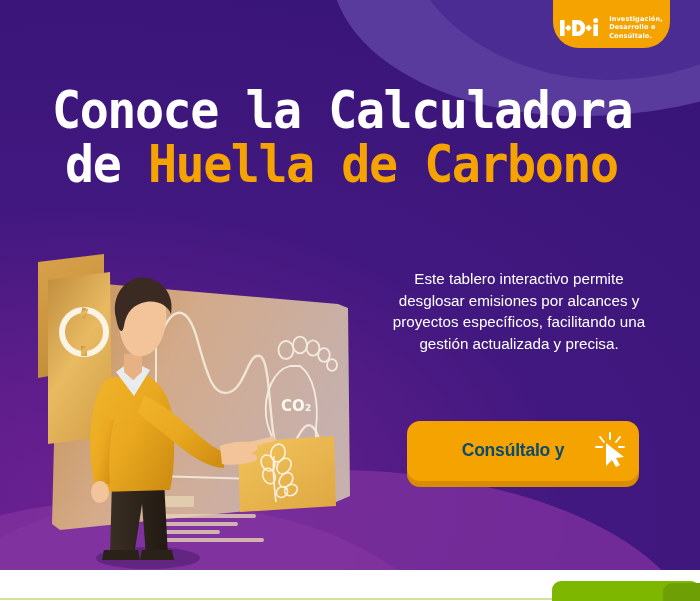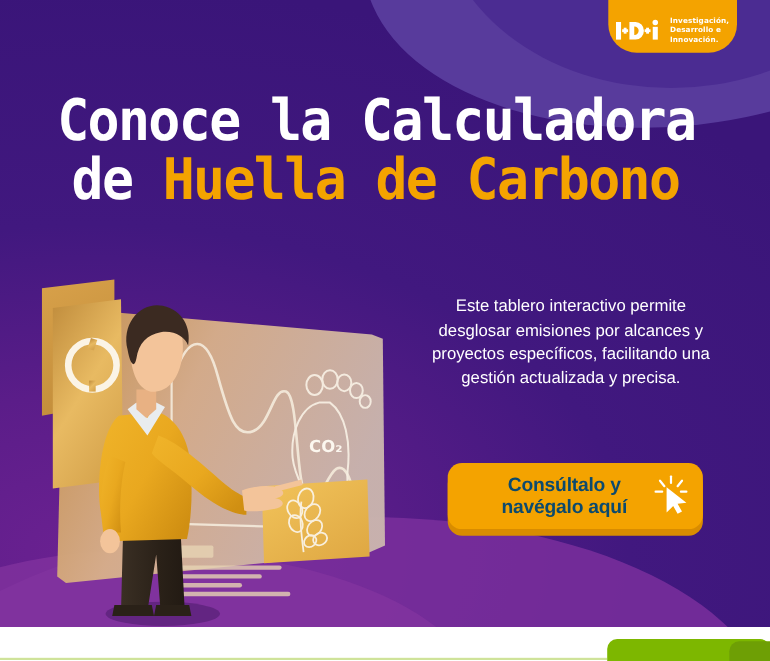--- a/index.html
+++ b/index.html
@@ -192,21 +192,21 @@
 
             <rect x="33.4" y="7.4" width="4.6" height="11.6"></rect>
 
             <circle cx="35.7" cy="3.4" r="2.5"></circle>
           </g>
         </svg>
       </span>
       <span class="logo-words">
         <div>Investigación,</div>
         <div>Desarrollo e</div>
-        <div>Innovación.</div>
+        <div>Consúltalo.</div>
       </span>
     </div>
   </div>
 
   <div id="headline">
     <div class="h-line">Conoce la Calculadora</div>
     <div class="h-line" id="h-line2"><span>de </span><span class="h-gold">Huella de Carbono</span></div>
   </div>
 
   <div id="illustration">
@@ -340,21 +340,20 @@
     </svg>
   </div>
 
   <p id="copy">Este tablero interactivo permite desglosar emisiones por alcances y proyectos específicos, facilitando una gestión actualizada y precisa.</p>
 
   <div id="cta">
     <div id="cta-shadow"></div>
     <div id="cta-face">
       <div id="cta-label">
         <div>Consúltalo y</div>
-        <div>navégalo aquí</div>
       </div>
     </div>
     <span id="cta-cursor">
       <svg width="34" height="36" viewBox="0 0 34 36">
         <g stroke="#ffffff" stroke-width="2" stroke-linecap="round">
           <line x1="17" y1="1" x2="17" y2="7"></line>
           <line x1="7" y1="5" x2="11" y2="10"></line>
           <line x1="27" y1="5" x2="23" y2="10"></line>
           <line x1="3" y1="15" x2="9" y2="15"></line>
           <line x1="31" y1="15" x2="26" y2="15"></line>

